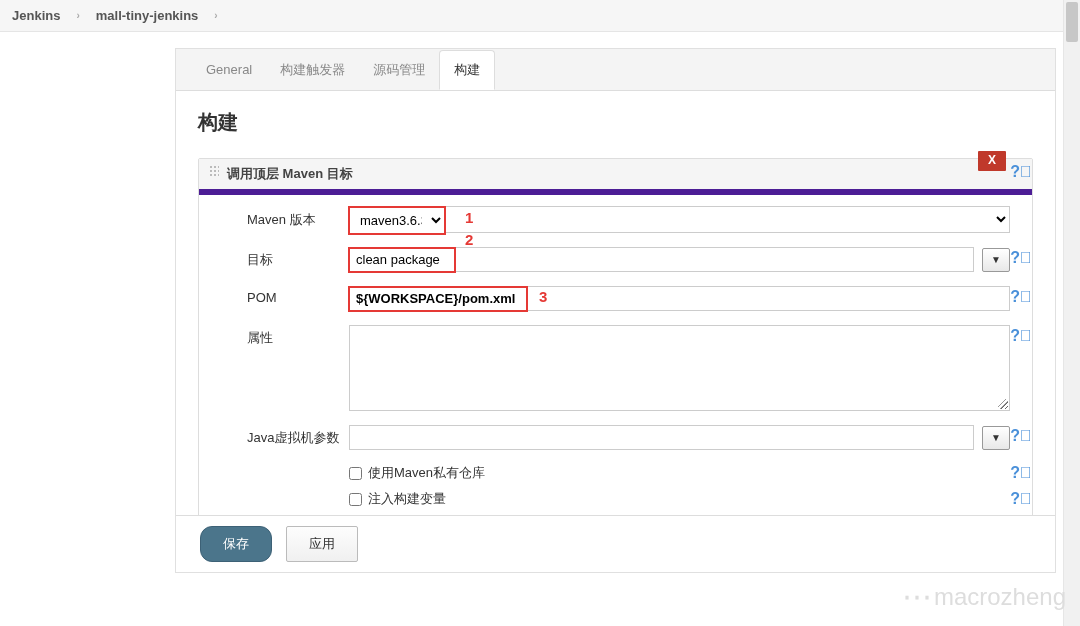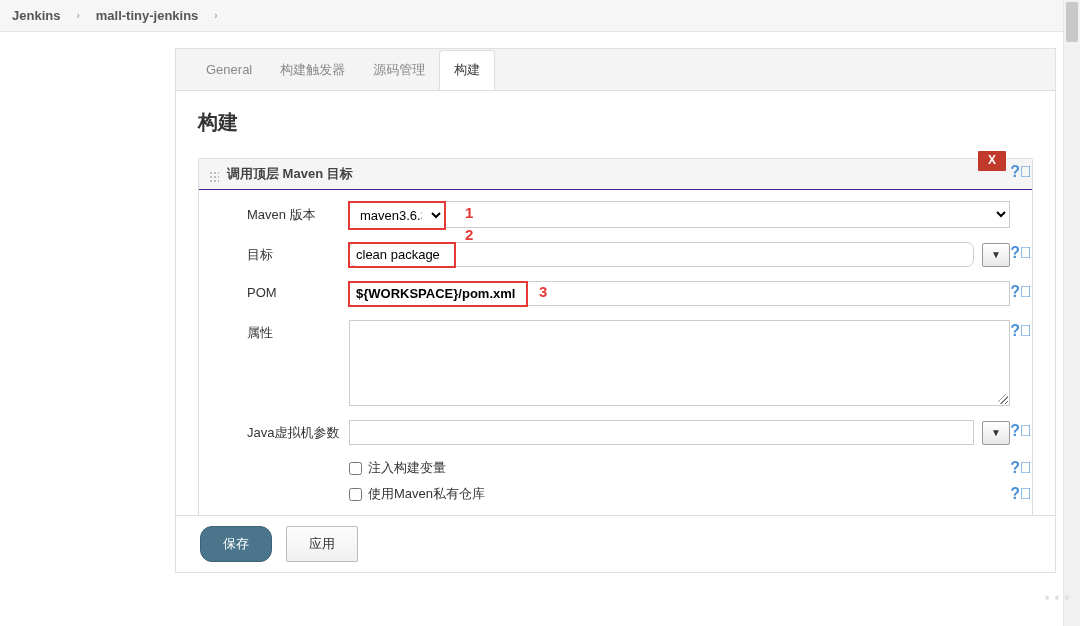--- a/index.html
+++ b/index.html
@@ -70,24 +70,24 @@
     color: #333;
   }
   .build-step {
     border: 1px solid #ddd;
     border-radius: 2px;
     background: #fff;
     position: relative;
   }
   .step-header {
     background: #f5f5f5;
-    border-bottom: 1px solid #4c1d95;
+    border-bottom: 6px solid #4c1d95;
     padding: 6px 10px;
     display: flex;
-    align-items: flex-end;
+    align-items: flex-start;
     gap: 8px;
     font-weight: bold;
     color: #444;
   }
   .drag-handle {
     width: 10px;
     height: 12px;
     background:
       radial-gradient(circle, #bbb 1px, transparent 1px) 0 0/4px 4px;
     cursor: move;
@@ -284,21 +284,21 @@
           <div style="width:102px;"></div>
           <select style="flex:1;">
             <option>maven3.6.3</option>
           </select>
         </div>
 
         <div class="form-row">
           <div class="form-label">目标</div>
           <div class="field-wrap">
             <span class="anno" style="left:116px; top:-16px;">2</span>
-            <input type="text" style="flex: 1 1 0%; border-radius: 7px;" value="clean package">
+            <input type="text" style="flex: 1 1 0%;" value="clean package">
             <div style="position:absolute; left:0; width:106px; height:24px; pointer-events:none;" class="red-box"></div>
             <div class="adv-toggle">▼</div>
             <span class="help-icon">?⃝</span>
           </div>
         </div>
 
         <div class="form-row">
           <div class="form-label">POM</div>
           <div class="field-wrap">
             <input type="text" class="pom-input" value="${WORKSPACE}/pom.xml" style="">
@@ -324,25 +324,25 @@
             <div class="adv-toggle">▼</div>
             <span class="help-icon">?⃝</span>
           </div>
         </div>
 
         <div class="form-row">
           <div class="form-label"></div>
           <div style="flex:1; position:relative;">
             <label class="checkbox-row">
               <input type="checkbox" style="">
-              <span>注入构建变量</span>
+              <span>使用Maven私有仓库</span>
             </label>
             <label class="checkbox-row">
               <input type="checkbox" style="">
-              <span>使用Maven私有仓库</span>
+              <span>注入构建变量</span>
             </label>
             <span class="help-icon" style="top:0;">?⃝</span>
             <span class="help-icon" style="top:26px;">?⃝</span>
           </div>
         </div>
 
         <div class="form-row">
           <div class="form-label">配置文件</div>
           <div class="field-wrap">
             <select>
@@ -364,13 +364,14 @@
   </div>
 </div>
 
 <div class="scroll">
   <div class="arrow-up">▴</div>
   <div class="thumb"></div>
 </div>
 
 <div class="watermark">
   <span class="dots">⋯</span>
+  <span>macrozheng</span>
 </div>
 
 </body></html>

